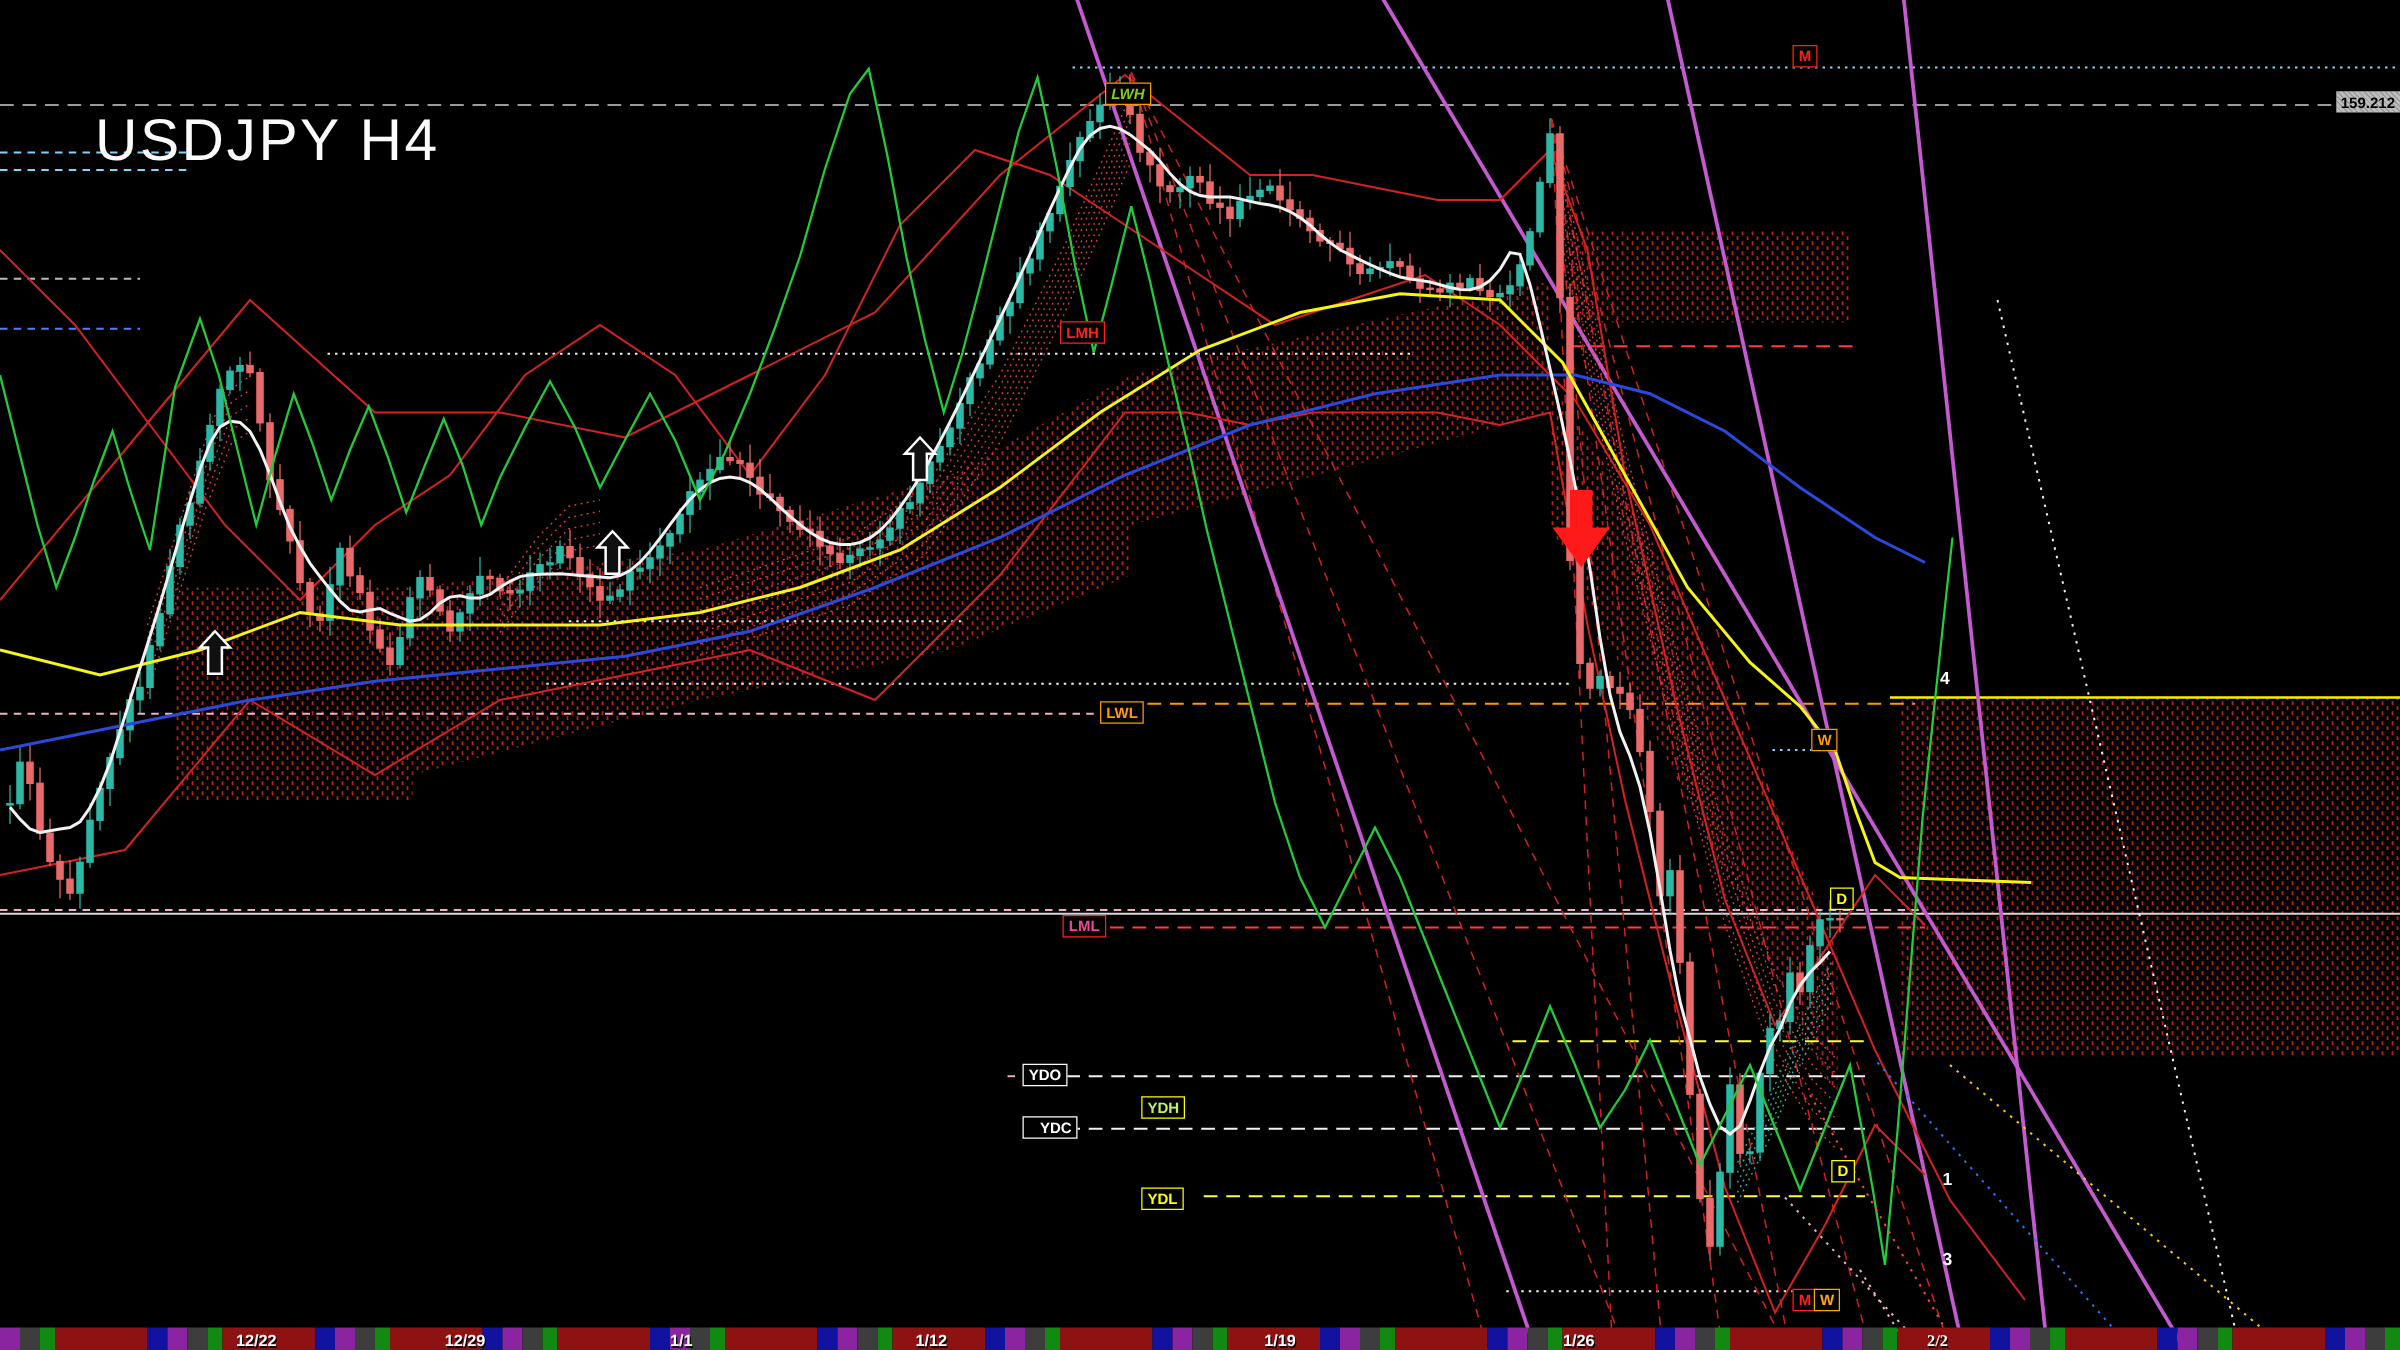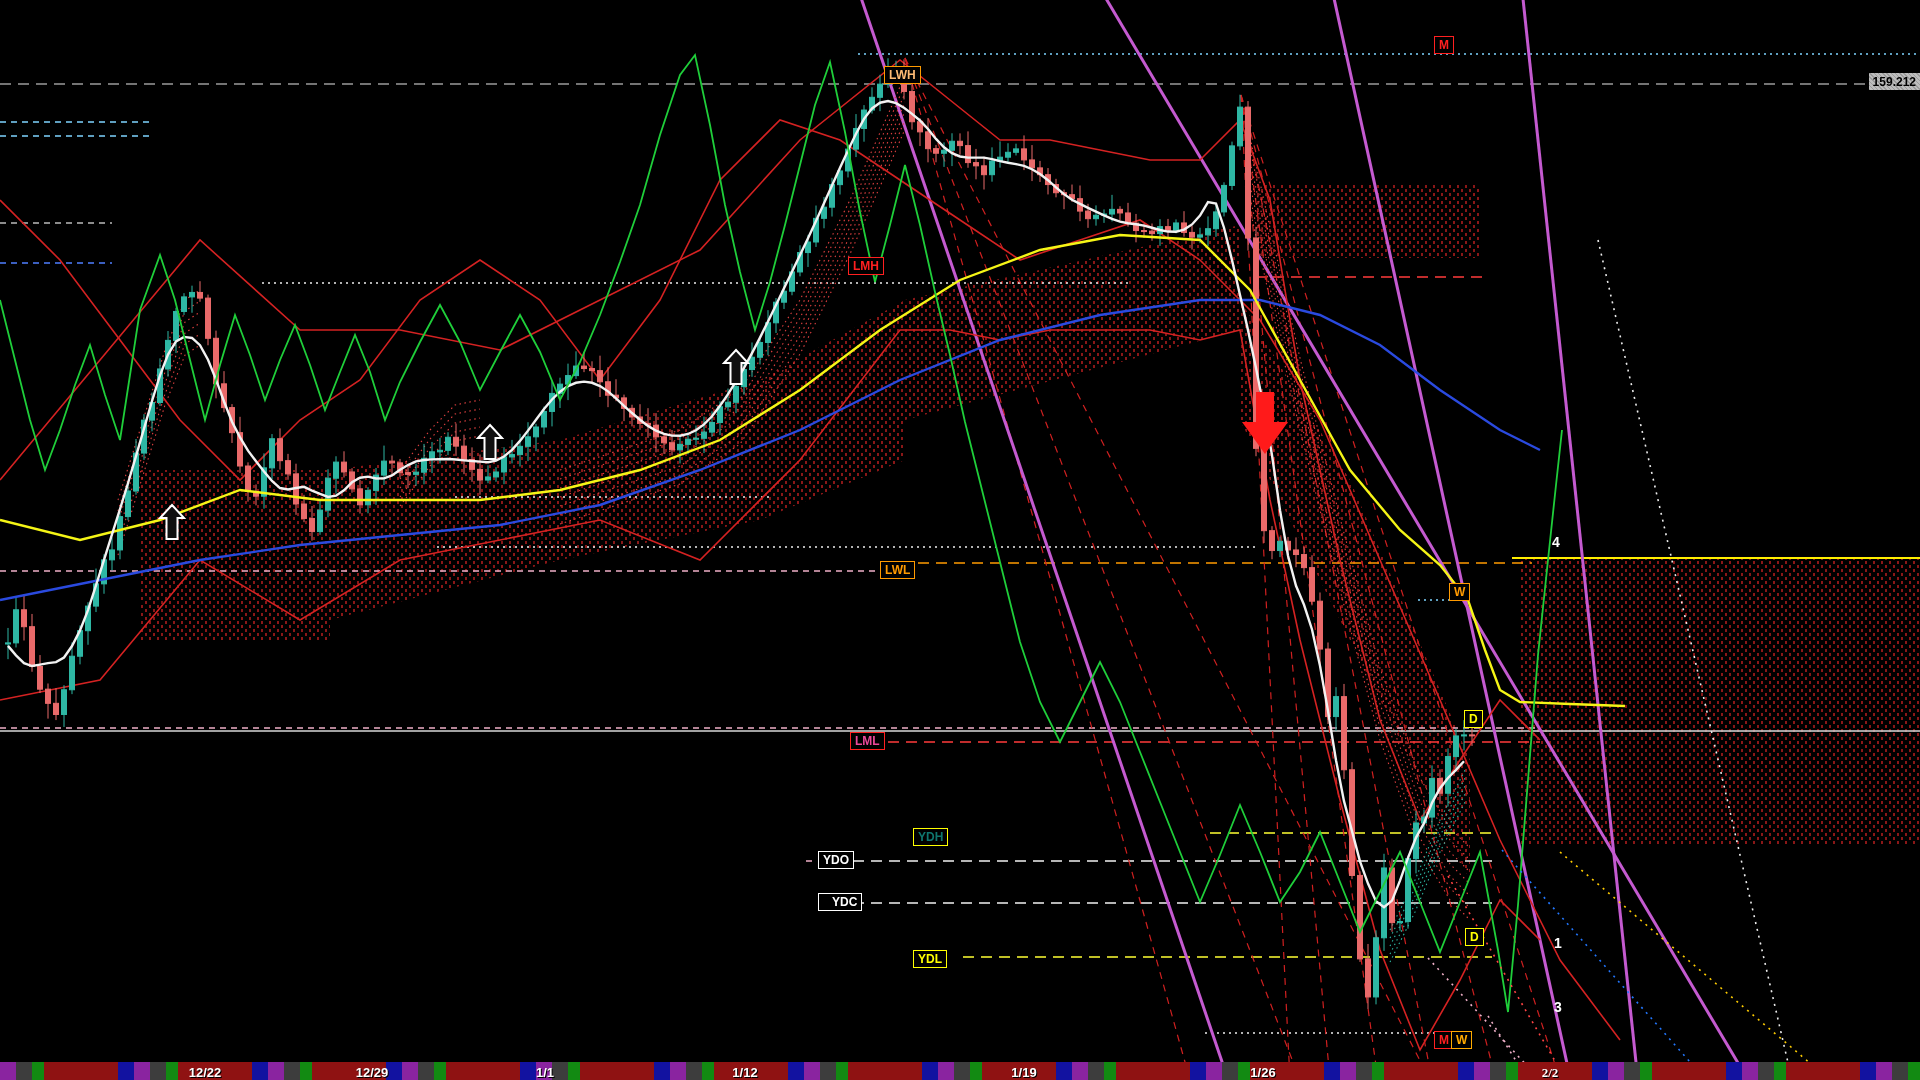--- a/index.html
+++ b/index.html
@@ -507,30 +507,31 @@
         <line x1="1598" y1="240" x2="1792" y2="1080" stroke="#eeeeee" stroke-width="1.6" stroke-dasharray="2 5"></line>
       </g>
     <g id="g-arrows">
         <path d="M172 505 L184 518 L177.5 518 L177.5 539 L166.5 539 L166.5 518 L160 518 Z" fill="#101010" stroke="#ffffff" stroke-width="2"></path>
         <path d="M490 425 L502 438 L495.5 438 L495.5 459 L484.5 459 L484.5 438 L478 438 Z" fill="#101010" stroke="#ffffff" stroke-width="2"></path>
         <path d="M736 350 L748 363 L741.5 363 L741.5 384 L730.5 384 L730.5 363 L724 363 Z" fill="#101010" stroke="#ffffff" stroke-width="2"></path>
         <path d="M1256 392 L1274 392 L1274 422 L1288 422 L1265 454 L1242 422 L1256 422 Z" fill="#ff1a1a"></path>
       </g>
   </svg>
 
+  <div class="chart-title">USDJPY H4</div>
   <div class="price-badge">159.212</div>
   <div id="labels" class="layer">
       <div class="lv-label" style="left: 1434px; top: 36px; color: rgb(255, 32, 32); border-color: rgb(255, 32, 32);">M</div>
-      <div class="lv-label" style="left: 884px; top: 66px; color: #fdba74; border-color: rgb(255, 154, 0);">LWH</div>
+      <div class="lv-label" style="left: 884px; top: 66px; color: #84cc16; border-color: rgb(255, 154, 0); font-style: italic;">LWH</div>
       <div class="lv-label" style="left: 848px; top: 257px; color: rgb(255, 32, 32); border-color: rgb(255, 32, 32);">LMH</div>
       <div class="lv-label" style="left: 880px; top: 561px; color: rgb(255, 154, 0); border-color: rgb(255, 154, 0);">LWL</div>
       <div class="lv-label" style="left: 850px; top: 732px; color: #ec4899; border-color: rgb(255, 32, 32);">LML</div>
       <div class="lv-label" style="left: 818px; top: 851px; color: rgb(255, 255, 255); border-color: rgb(255, 255, 255);">YDO</div>
       <div class="lv-label" style="left: 818px; top: 893px; color: rgb(255, 255, 255); border-color: rgb(255, 255, 255); padding-left: 13px;">YDC</div>
-      <div class="lv-label" style="left: 913px; top: 828px; color: #0f766e; border-color: rgb(255, 255, 0);">YDH</div>
+      <div class="lv-label" style="left: 913px; top: 877px; color: #bef264; border-color: rgb(255, 255, 0);">YDH</div>
       <div class="lv-label" style="left: 913px; top: 950px; color: rgb(255, 255, 0); border-color: rgb(255, 255, 0);">YDL</div>
       <div class="lv-label" style="left: 1449px; top: 583px; color: rgb(255, 154, 0); border-color: rgb(255, 154, 0);">W</div>
       <div class="lv-label" style="left: 1464px; top: 710px; color: rgb(255, 255, 0); border-color: rgb(255, 255, 0);">D</div>
       <div class="lv-label" style="left: 1465px; top: 928px; color: rgb(255, 255, 0); border-color: rgb(255, 255, 0);">D</div>
       <div class="lv-label" style="left: 1434px; top: 1031px; color: rgb(255, 32, 32); border-color: rgb(255, 32, 32);">M</div>
       <div class="lv-label" style="left: 1451px; top: 1031px; color: rgb(255, 170, 0); border-color: rgb(255, 170, 0);">W</div>
       <div class="plain-label" style="left: 1552px; top: 534px;">4</div>
       <div class="plain-label" style="left: 1554px; top: 935px;">1</div>
       <div class="plain-label" style="left: 1554px; top: 999px;">3</div>
     </div>

